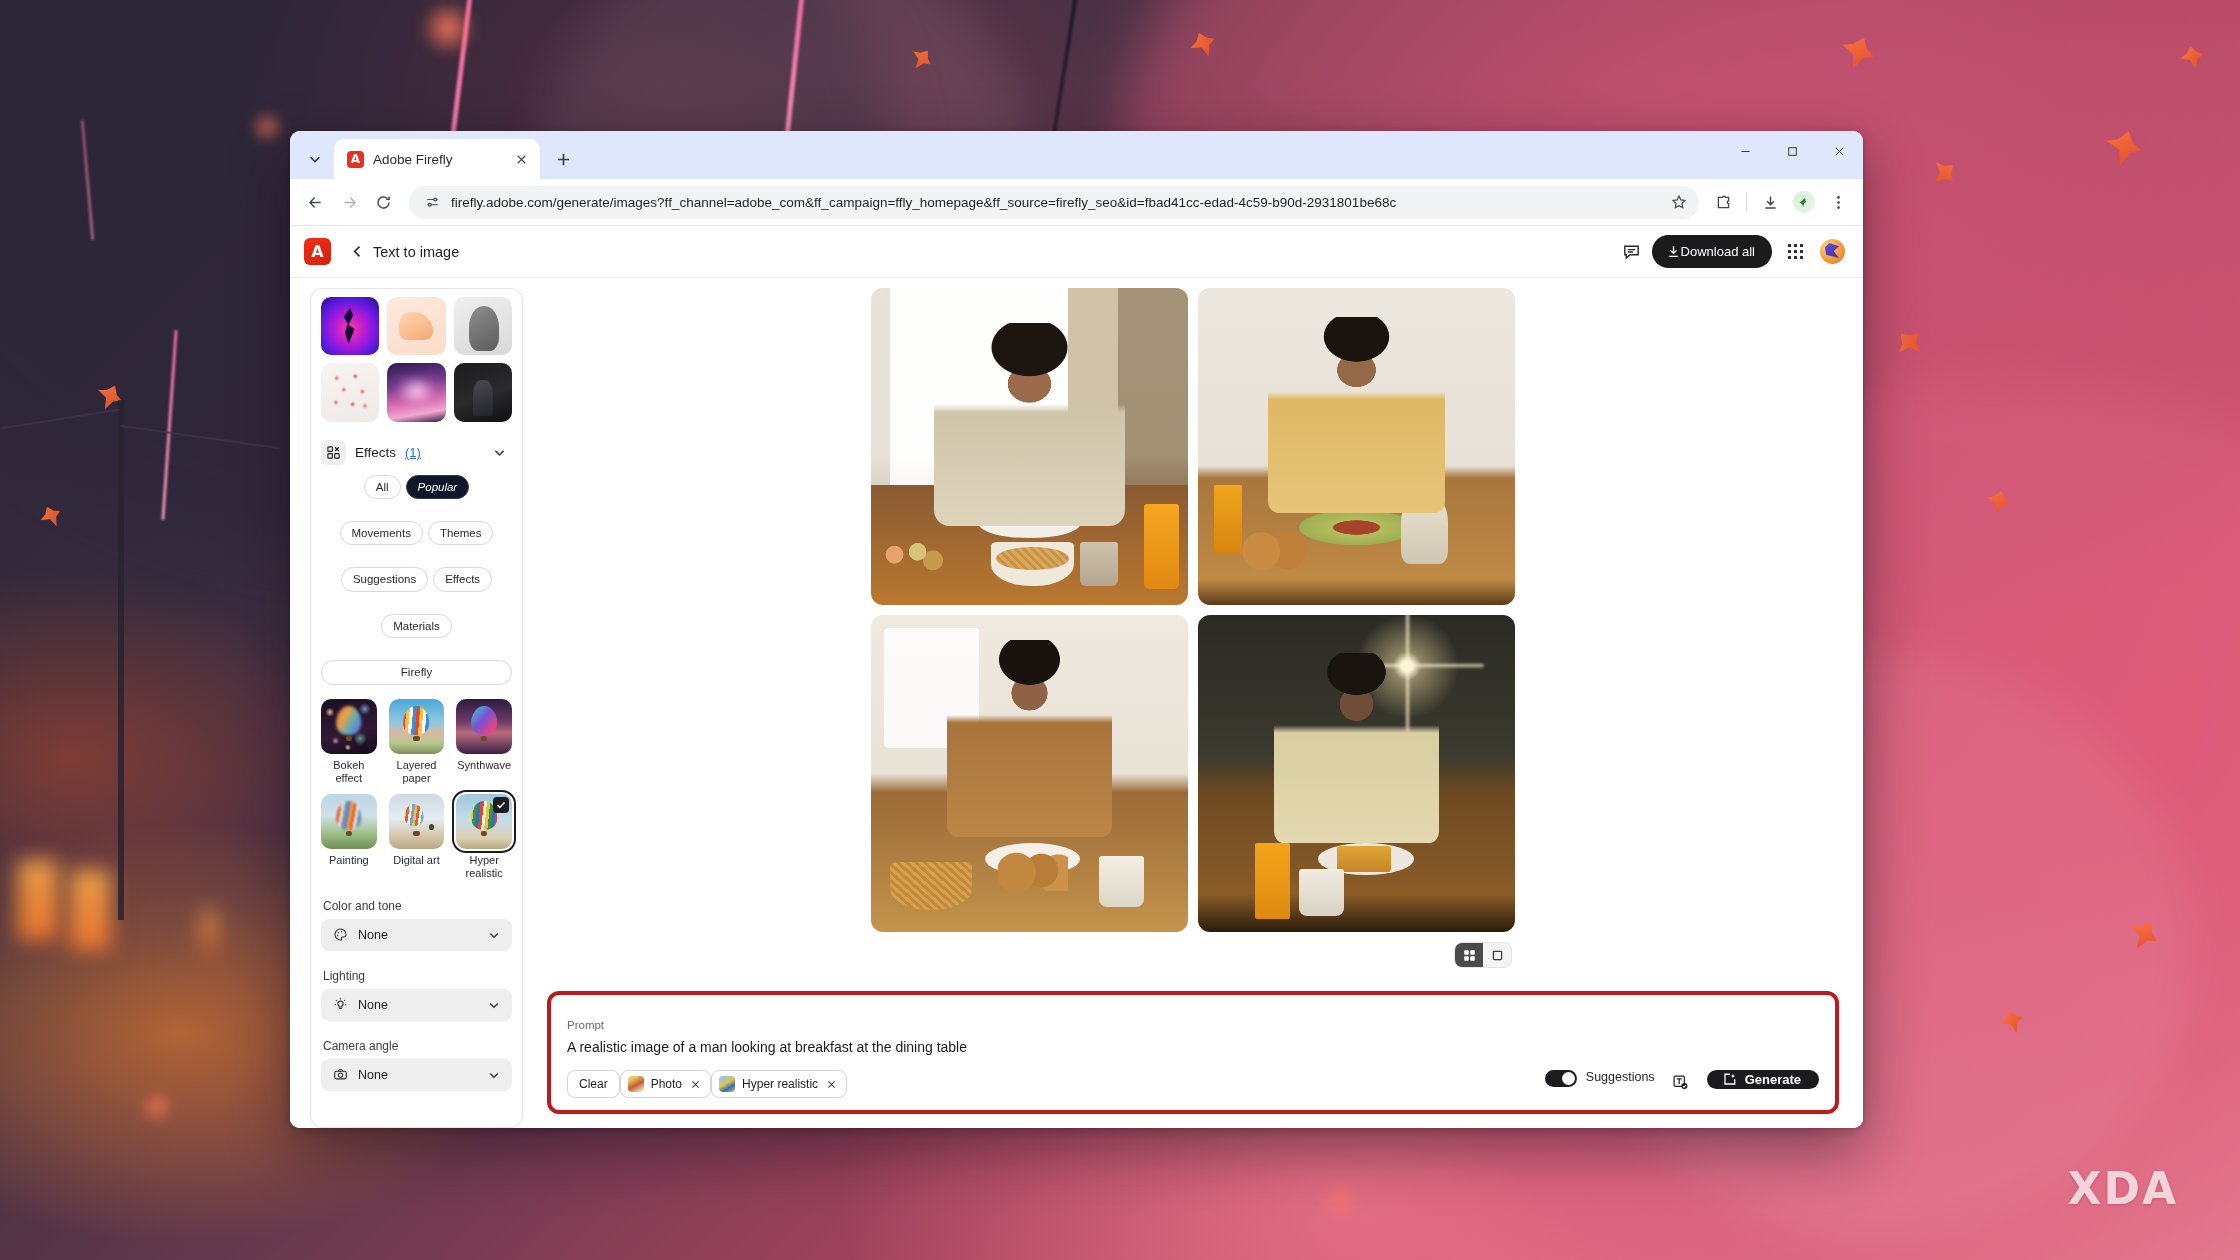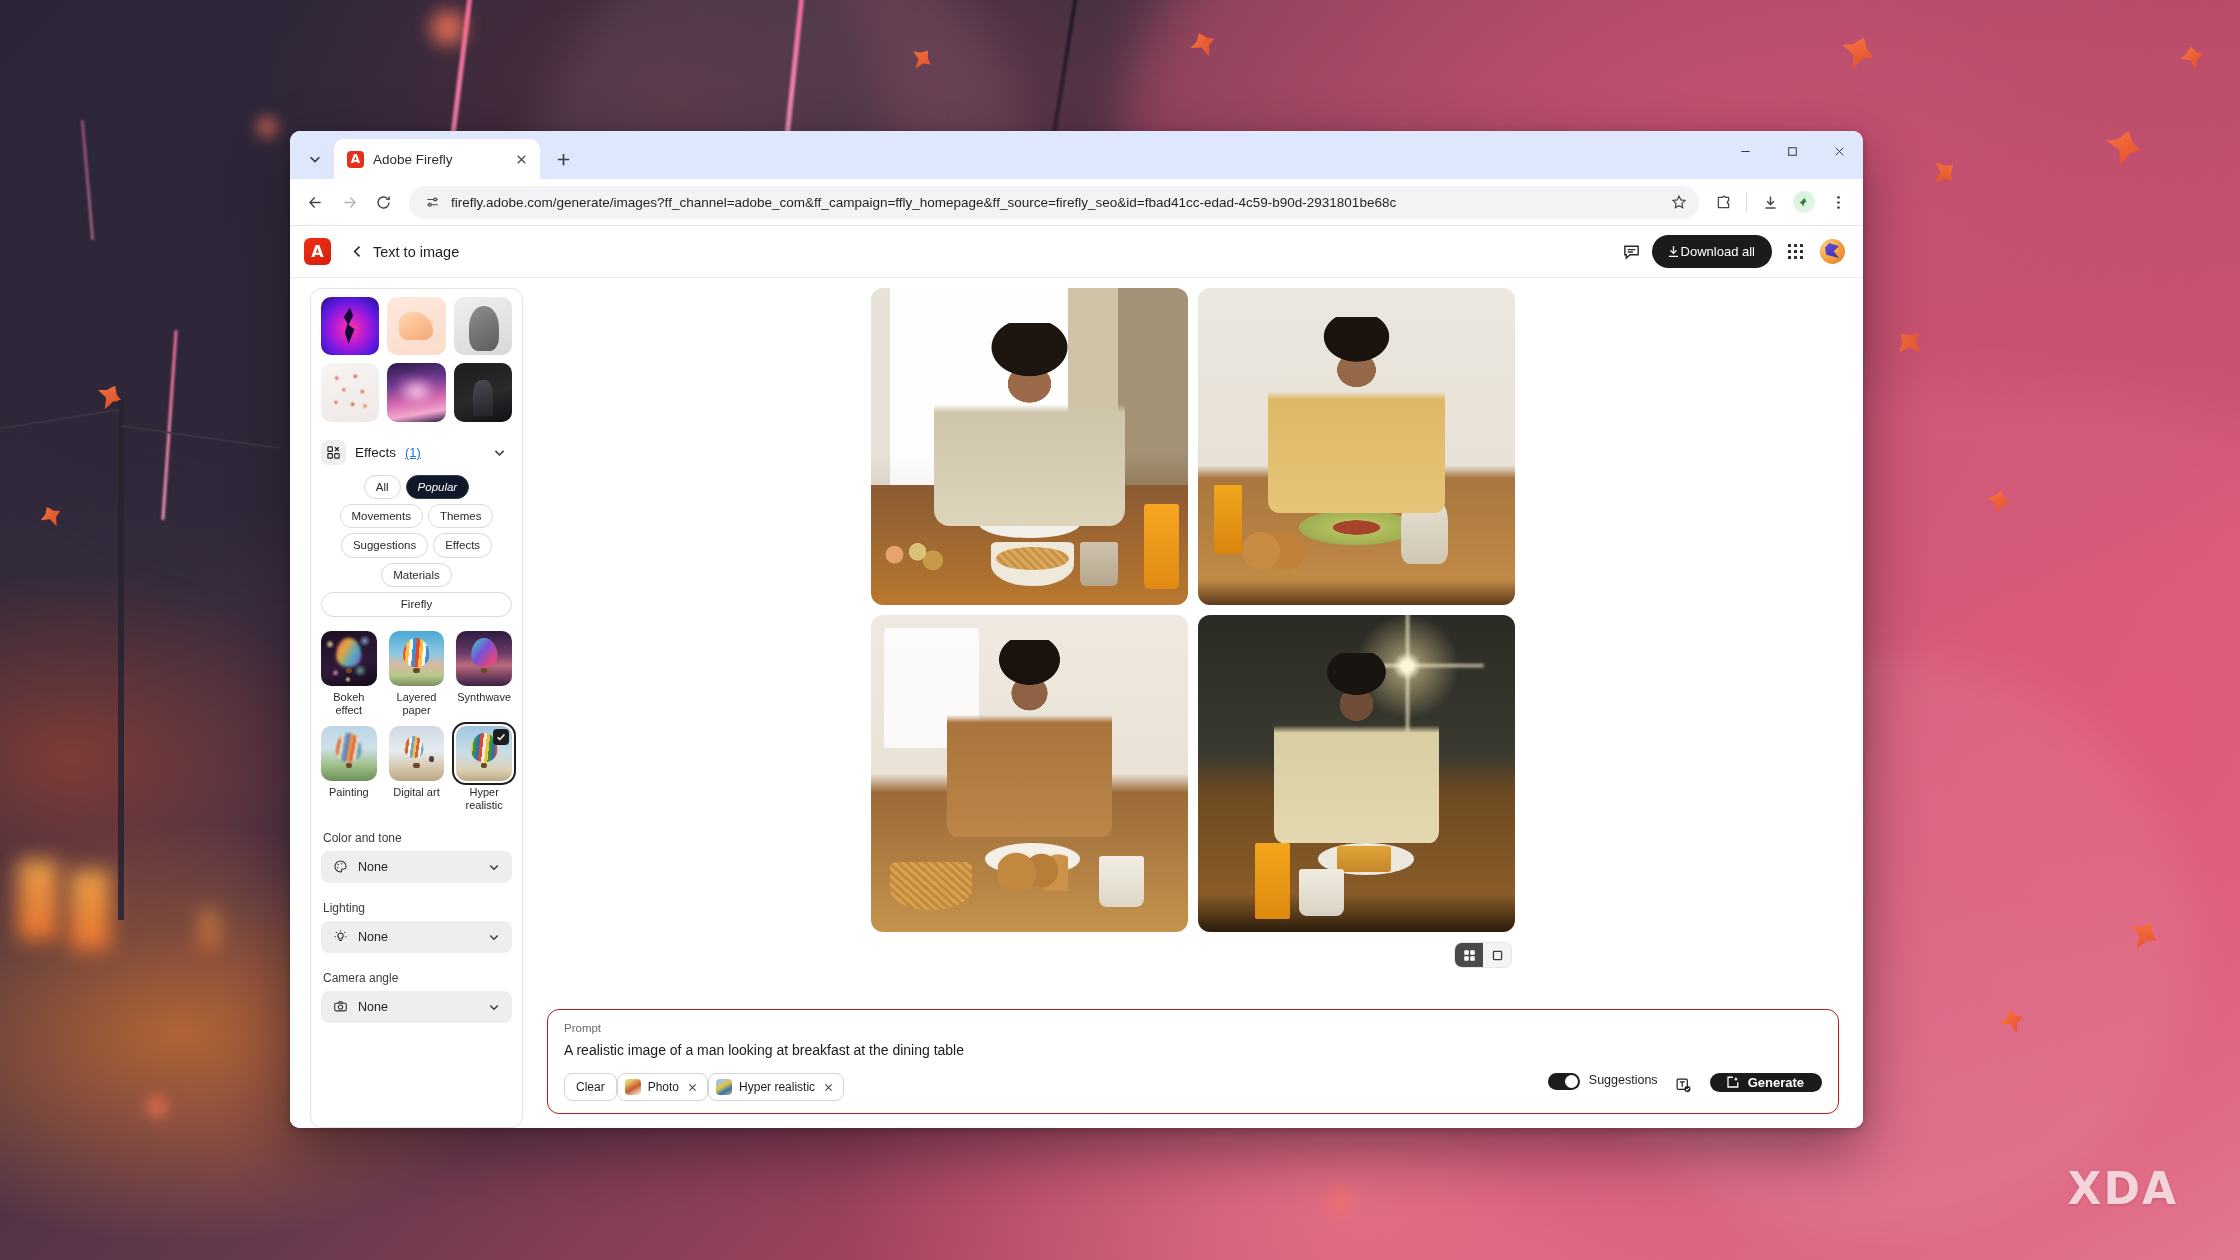--- a/index.html
+++ b/index.html
@@ -271,21 +271,21 @@
   .eff-badge {
     width: 25px; height: 25px; border-radius: 7px; background: #efefef;
     display:flex; align-items:center; justify-content:center; flex:none; color:#1f1f1f;
   }
   .eff-badge svg { width: 15px; height: 15px; }
   .eff-title { font-size: 13.5px; color: #1d1d1d; }
   .eff-count { color: #2671d9; text-decoration: underline; font-size: 13px; }
   .eff-chev { margin-left:auto; width:22px; height:22px; display:flex; align-items:center; justify-content:center; color:#3a3a3a; }
   .eff-chev svg { width: 13px; height: 13px; }
 
-  .chips { display: flex; flex-wrap: wrap; gap: 5px 5px; justify-content:center; margin-bottom: 14px; }
+  .chips { display: flex; flex-wrap: wrap; gap: 22px 5px; justify-content:center; margin-bottom: 14px; }
   .chip {
     border: 1px solid #d8d8d8; border-radius: 15px; background:#fff;
     font-size: 11.5px; color: #2a2a2a; padding: 4px 11px; line-height: 1.25;
     cursor: pointer; white-space: nowrap; font-family:"Liberation Sans", sans-serif;
   }
   .chip.active { background: #0f172a; border-color:#3b3b3b; color:#fff;font-style:italic; }
   .chip.wide { flex: 1 1 100%; text-align: center; }
 
   .eff-grid { display: grid; grid-template-columns: repeat(3, 1fr); gap: 8px 12px; }
   .eff-card { cursor: pointer; }
@@ -469,22 +469,22 @@
   .vt-btn {
     width: 28px; height: 24px; display:flex; align-items:center; justify-content:center;
     color:#3c3c3c; cursor:pointer;
   }
   .vt-btn.active { background: #4a4a4a; color: #fff; }
   .vt-btn svg { width: 13px; height: 13px; }
 
   
   .prompt-card {
     flex: none; margin-top: 10px; background: #fff;
-    border: 1px solid #b91c1c; border-radius: 12px;
-    padding: 12px 16px 12px 16px;
+    border: 4px solid #b91c1c; border-radius: 12px;
+    padding: 24px 16px 12px 16px;
     box-shadow: 0 1px 3px rgba(0,0,0,.05);
   }
   .prompt-label { font-size: 11.5px; color: #6b6b6b; margin-bottom: 7px; }
   .prompt-text {
     font-size: 14px; color: #1a1a1a; line-height: 1.3; margin-bottom: 14px;
     min-height: 18px; outline: none;
   }
   .prompt-footer { display: flex; align-items: flex-start; gap: 0; }
   .btn-clear {
     border: 1px solid #d5d5d5; background:#fff; border-radius: 8px;

